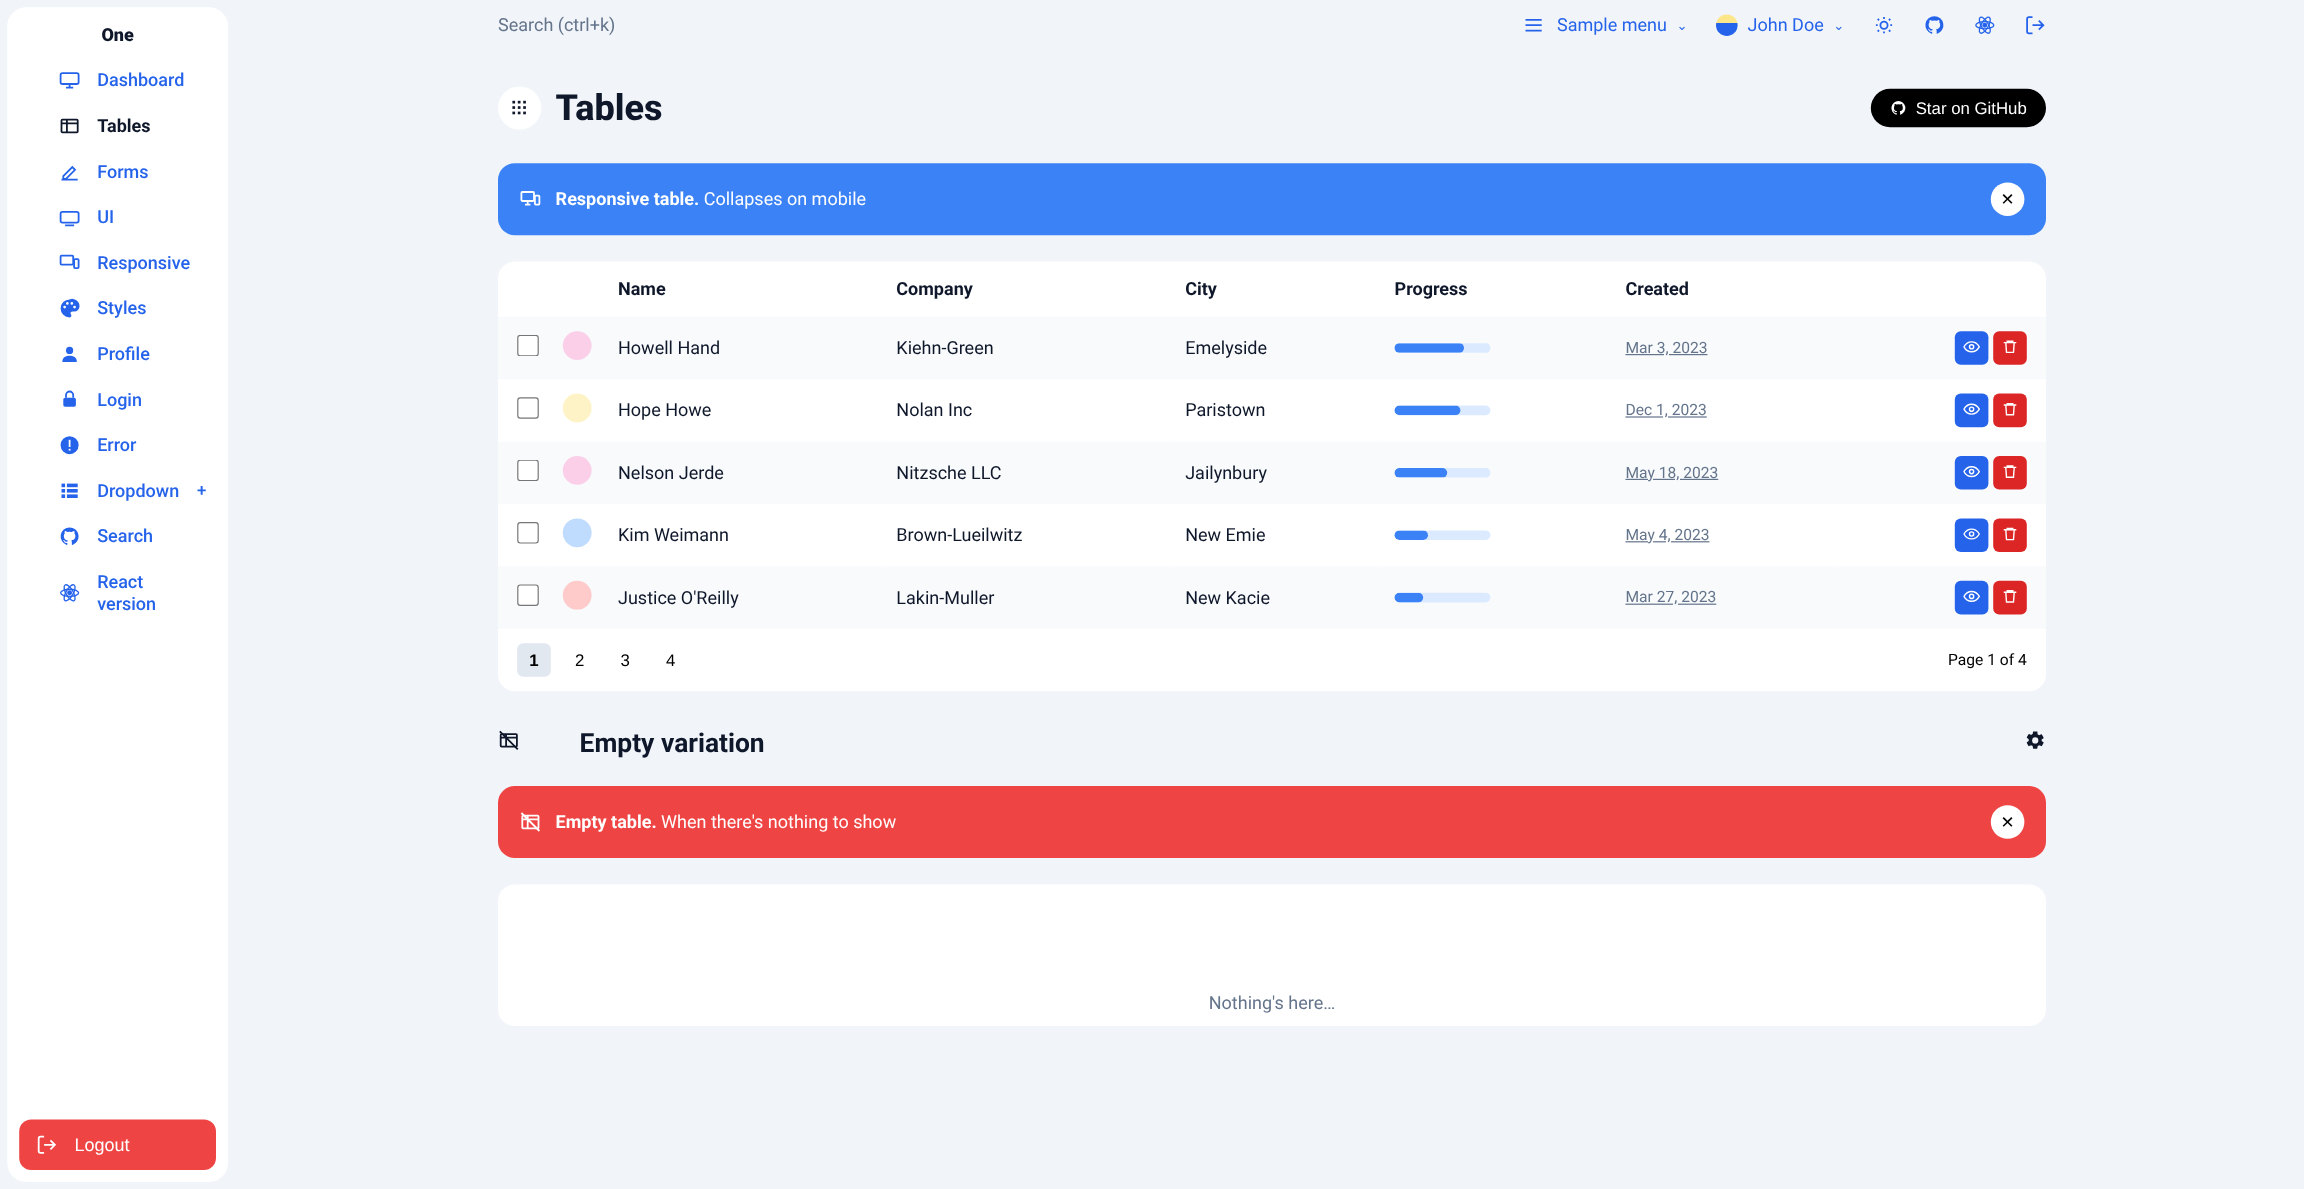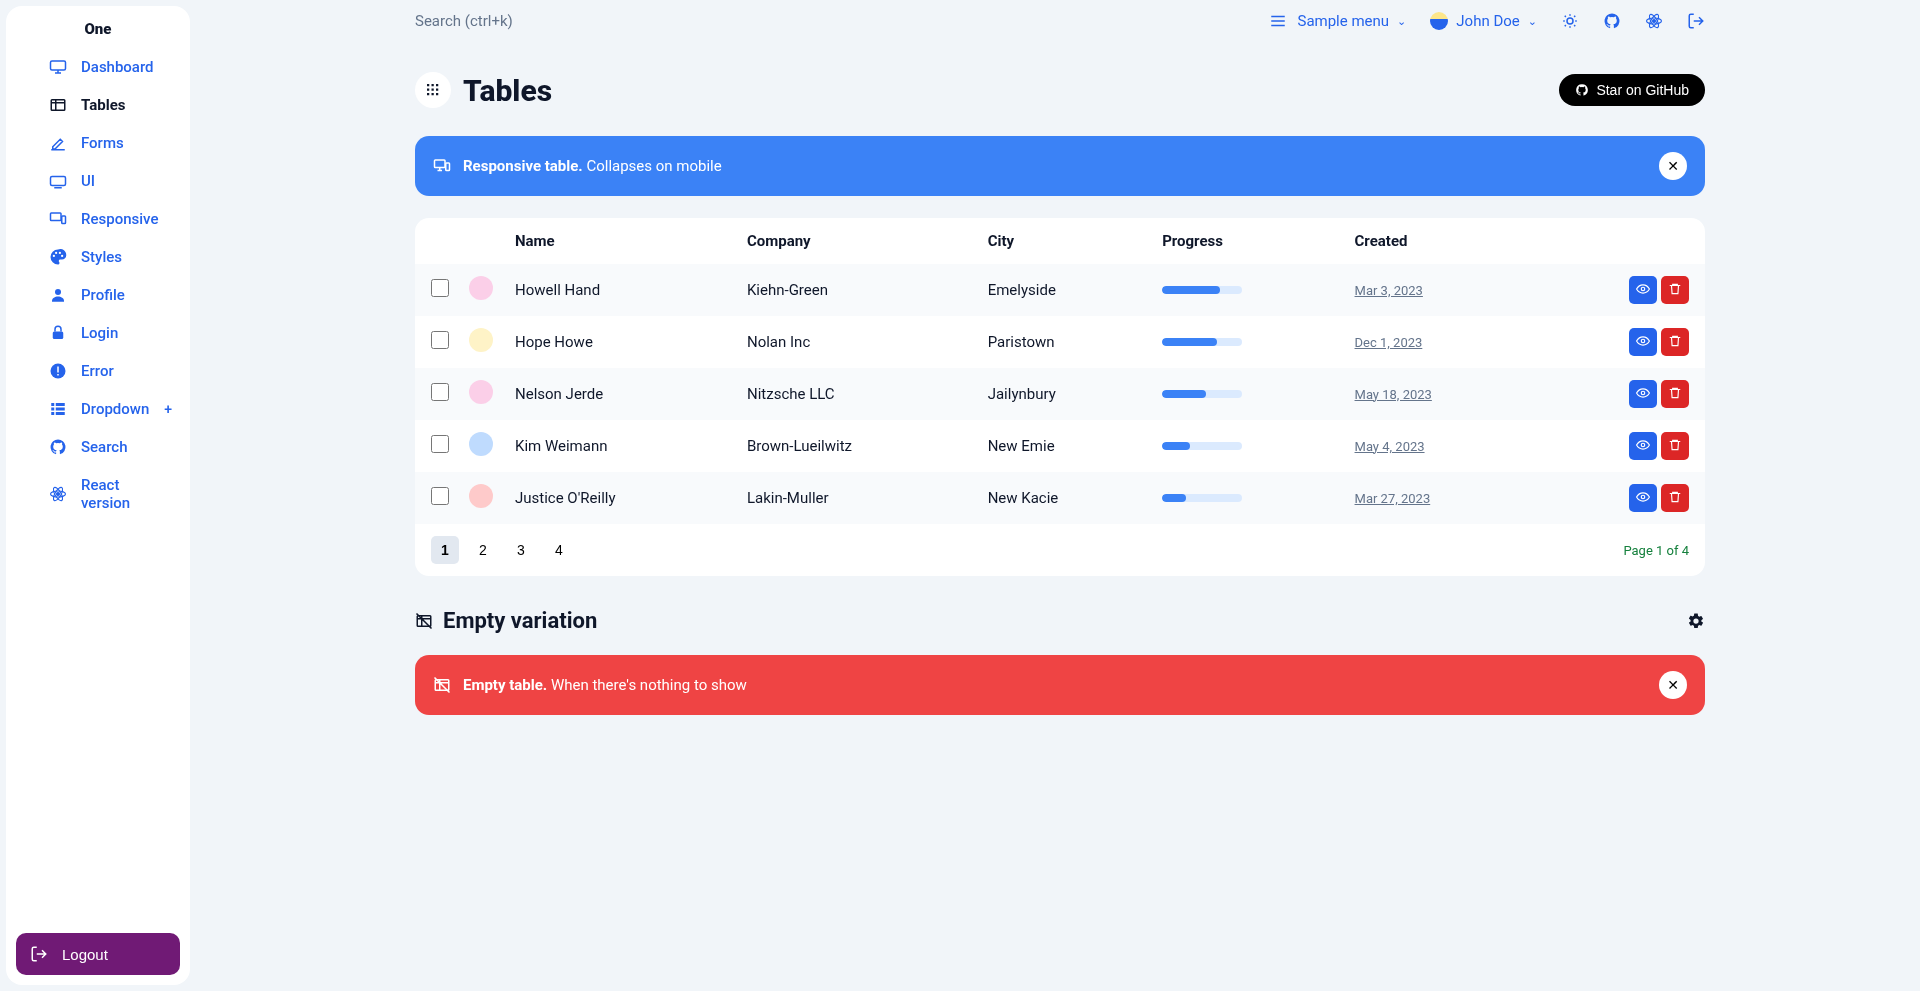--- a/index.html
+++ b/index.html
@@ -48,21 +48,21 @@
   margin-right: 14px;
   flex-shrink: 0;
 }
 .nav-item .plus {
   margin-left: auto;
   color: #2563eb;
   font-size: 14px;
 }
 .logout-btn {
   margin: 10px;
-  background: #701a75;
+  background: #ef4444;
   color: #fff;
   border: none;
   border-radius: 10px;
   padding: 12px 14px;
   display: flex;
   align-items: center;
   font-size: 15px;
   font-weight: 500;
   cursor: pointer;
 }
@@ -220,26 +220,27 @@
 .page-btn {
   width: 28px; height: 28px;
   border: none;
   background: transparent;
   border-radius: 5px;
   cursor: pointer;
   font-size: 14px;
   margin-right: 10px;
 }
 .page-btn.active { background: #e2e8f0; font-weight:600;}
-.page-info { margin-left: auto; font-size: 13px; color:#15803d;}
+.page-info { margin-left: auto; font-size: 13px; color:#000000;}
 
 .section-header {
   display: flex;
-  align-items: center;
+  align-items: flex-start;
   margin: 12px 0 22px 0;
+  gap: 40px;
 }
 .section-header .icon { margin-right: 10px; display:inline-flex;}
 .section-header h2 { font-size: 22px; font-weight: 700; }
 .section-header .gear { margin-left: auto; cursor: pointer; display:inline-flex;}
 
 .empty-card {
   background: #fff;
   border-radius: 14px;
   padding: 90px 0 10px 0;
   text-align: center;
@@ -621,15 +622,18 @@
       <span class="icon">
         <svg viewBox="0 0 24 24" fill="none" stroke="currentColor" stroke-width="2">
             <rect x="3" y="5" width="18" height="14" rx="1"></rect>
             <path d="M3 9h18M9 5v14M2 2l20 20"></path>
           </svg>
       </span>
       <span><b>Empty table.</b><span> When there's nothing to show</span></span>
       <button class="close">✕</button>
     </div>
 
+    <div class="empty-card">
+      <span>Nothing's here…</span>
+    </div>
 
   </div>
 </div>
 
 </body></html>

